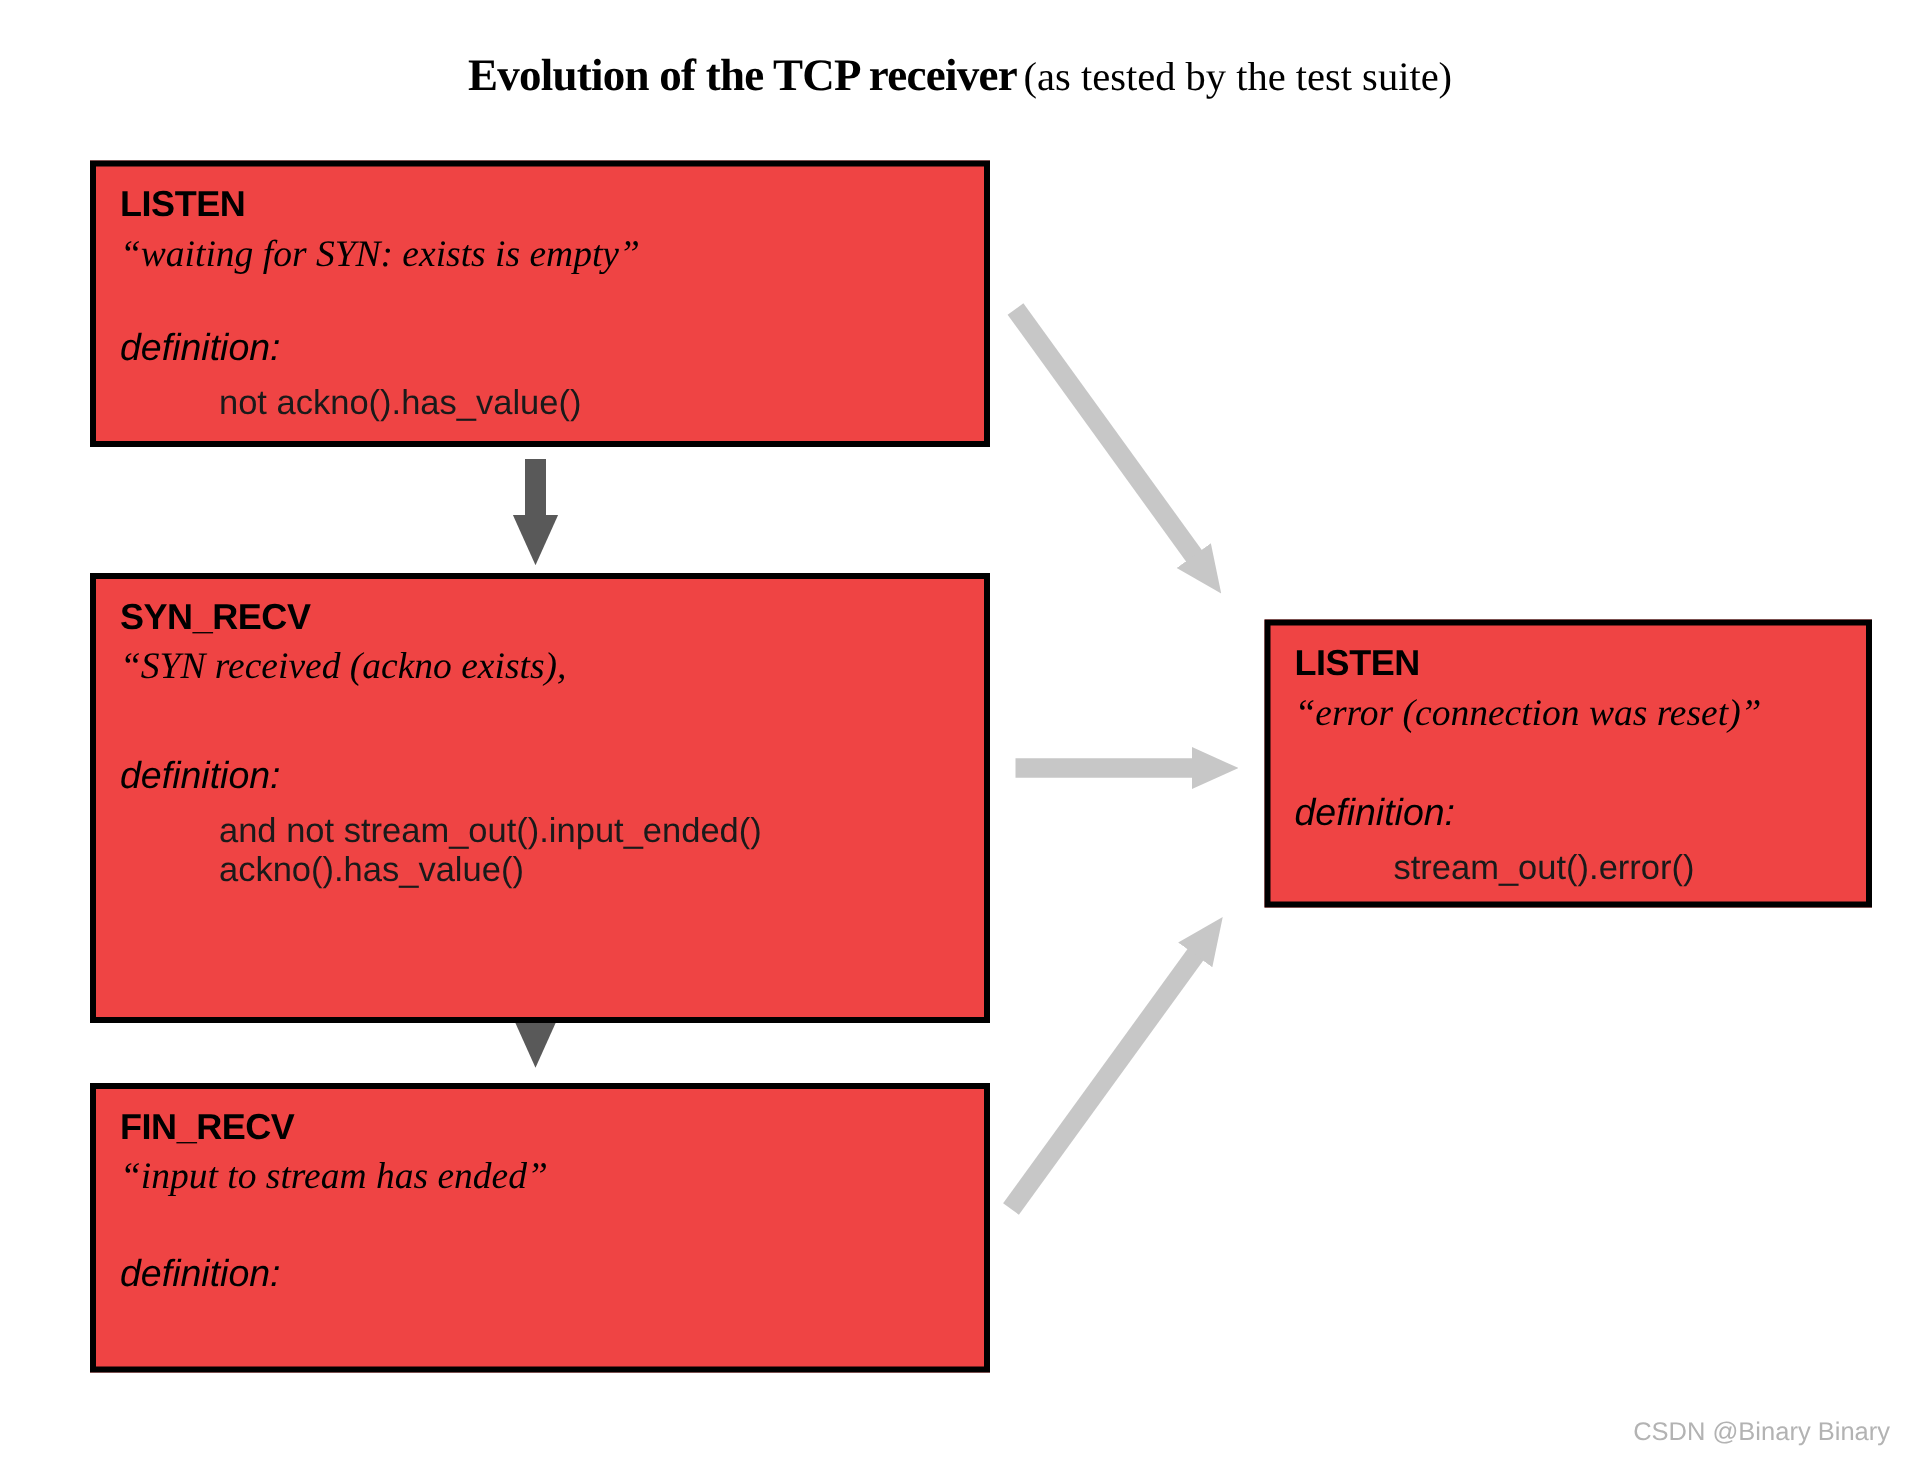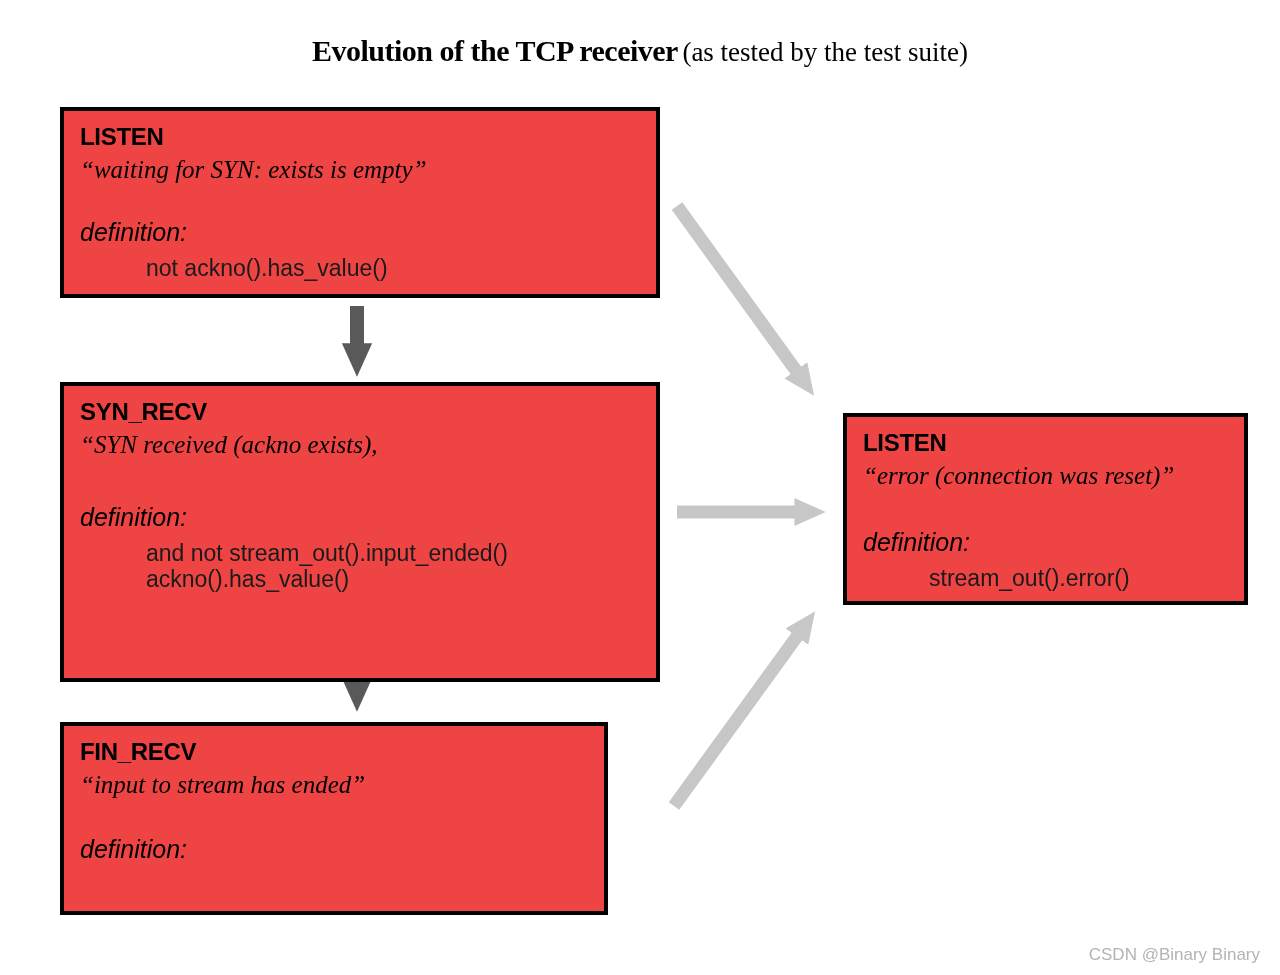--- a/index.html
+++ b/index.html
@@ -42,21 +42,21 @@
     pointer-events: none;
   }
   .state-box {
     position: absolute;
     background: #ef4444;
     border: 4px solid #000000;
     padding: 12px 14px 10px 16px;
   }
   .box-listen   { left: 60px;  top: 107px; width: 600px; height: 191px; }
   .box-syn-recv { left: 60px;  top: 382px; width: 600px; height: 300px; }
-  .box-fin-recv { left: 60px;  top: 722px; width: 548px; height: 193px; }
+  .box-fin-recv { left: 60px;  top: 722px; width: 600px; height: 193px; }
   .box-error    { left: 843px; top: 413px; width: 405px; height: 192px; }
   .state-title {
     font-family: "Liberation Sans", sans-serif;
     font-weight: 700;
     font-size: 24px;
     line-height: 28px;
     color: #000000;
     letter-spacing: -0.3px;
   }
   .state-quote {

